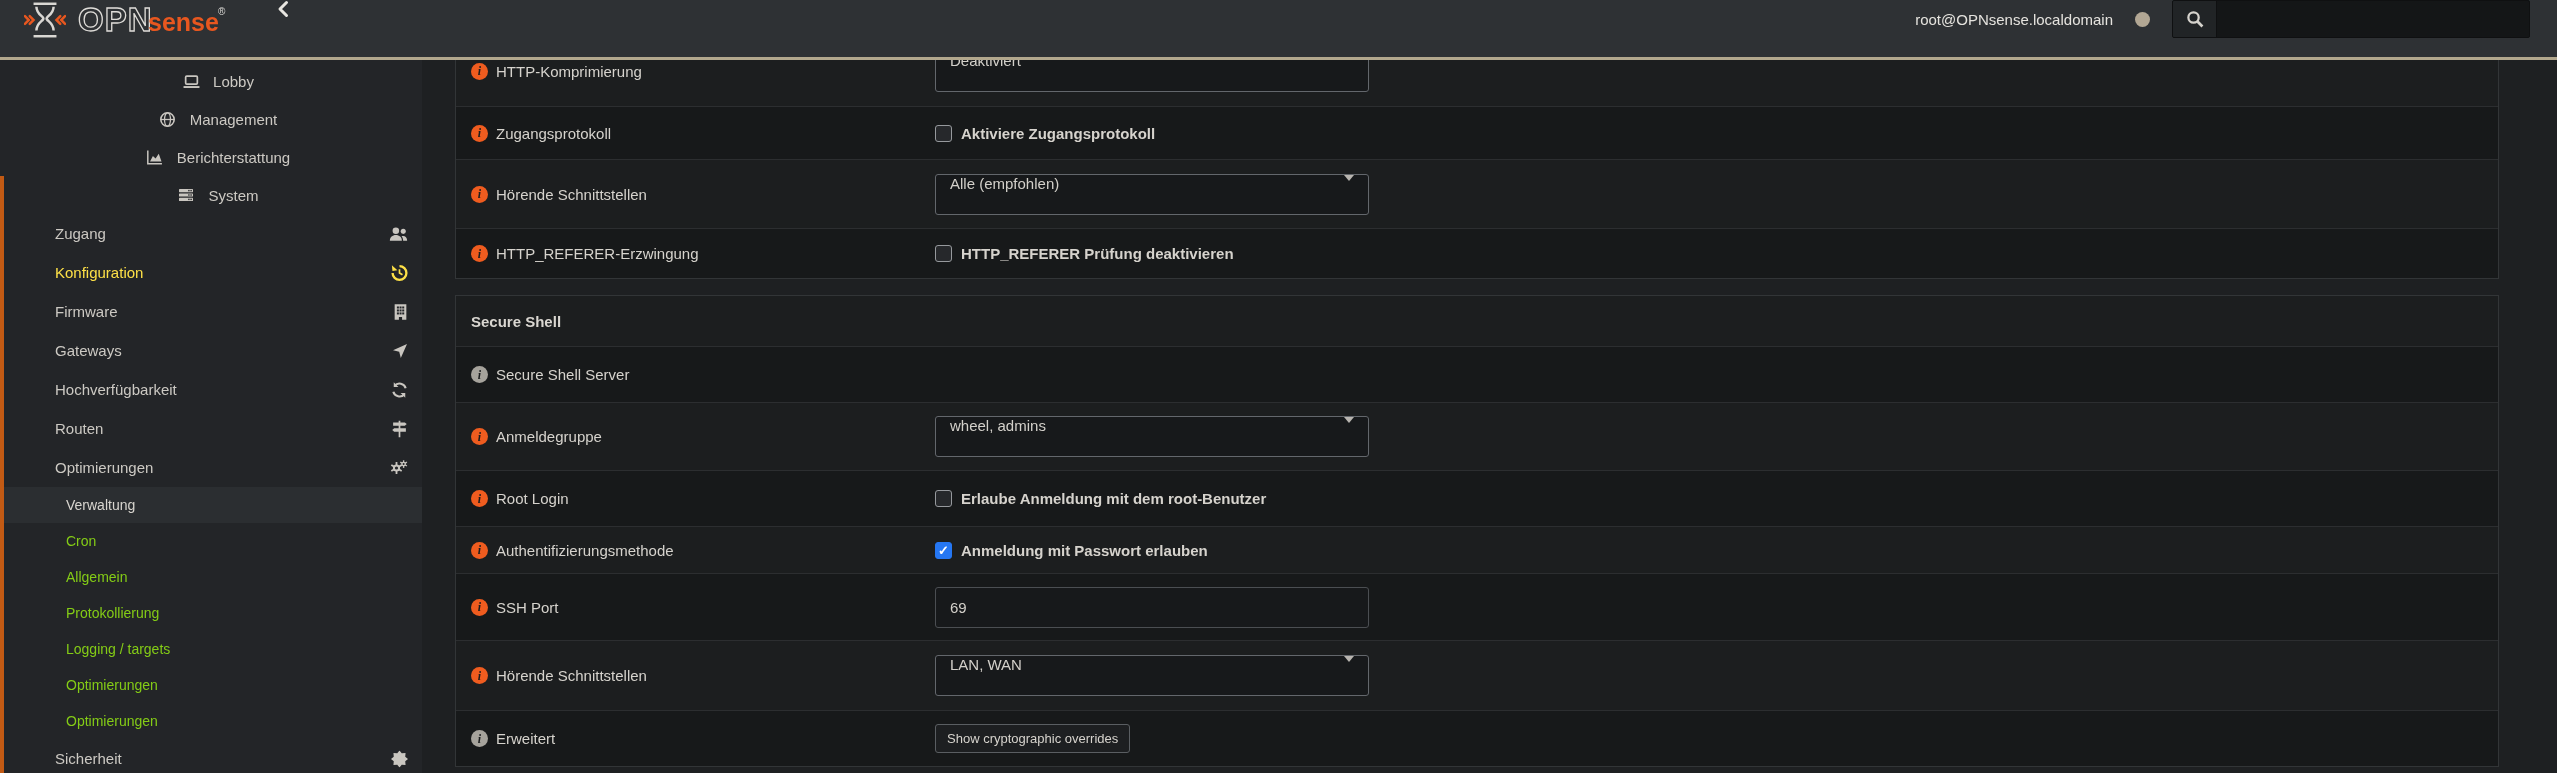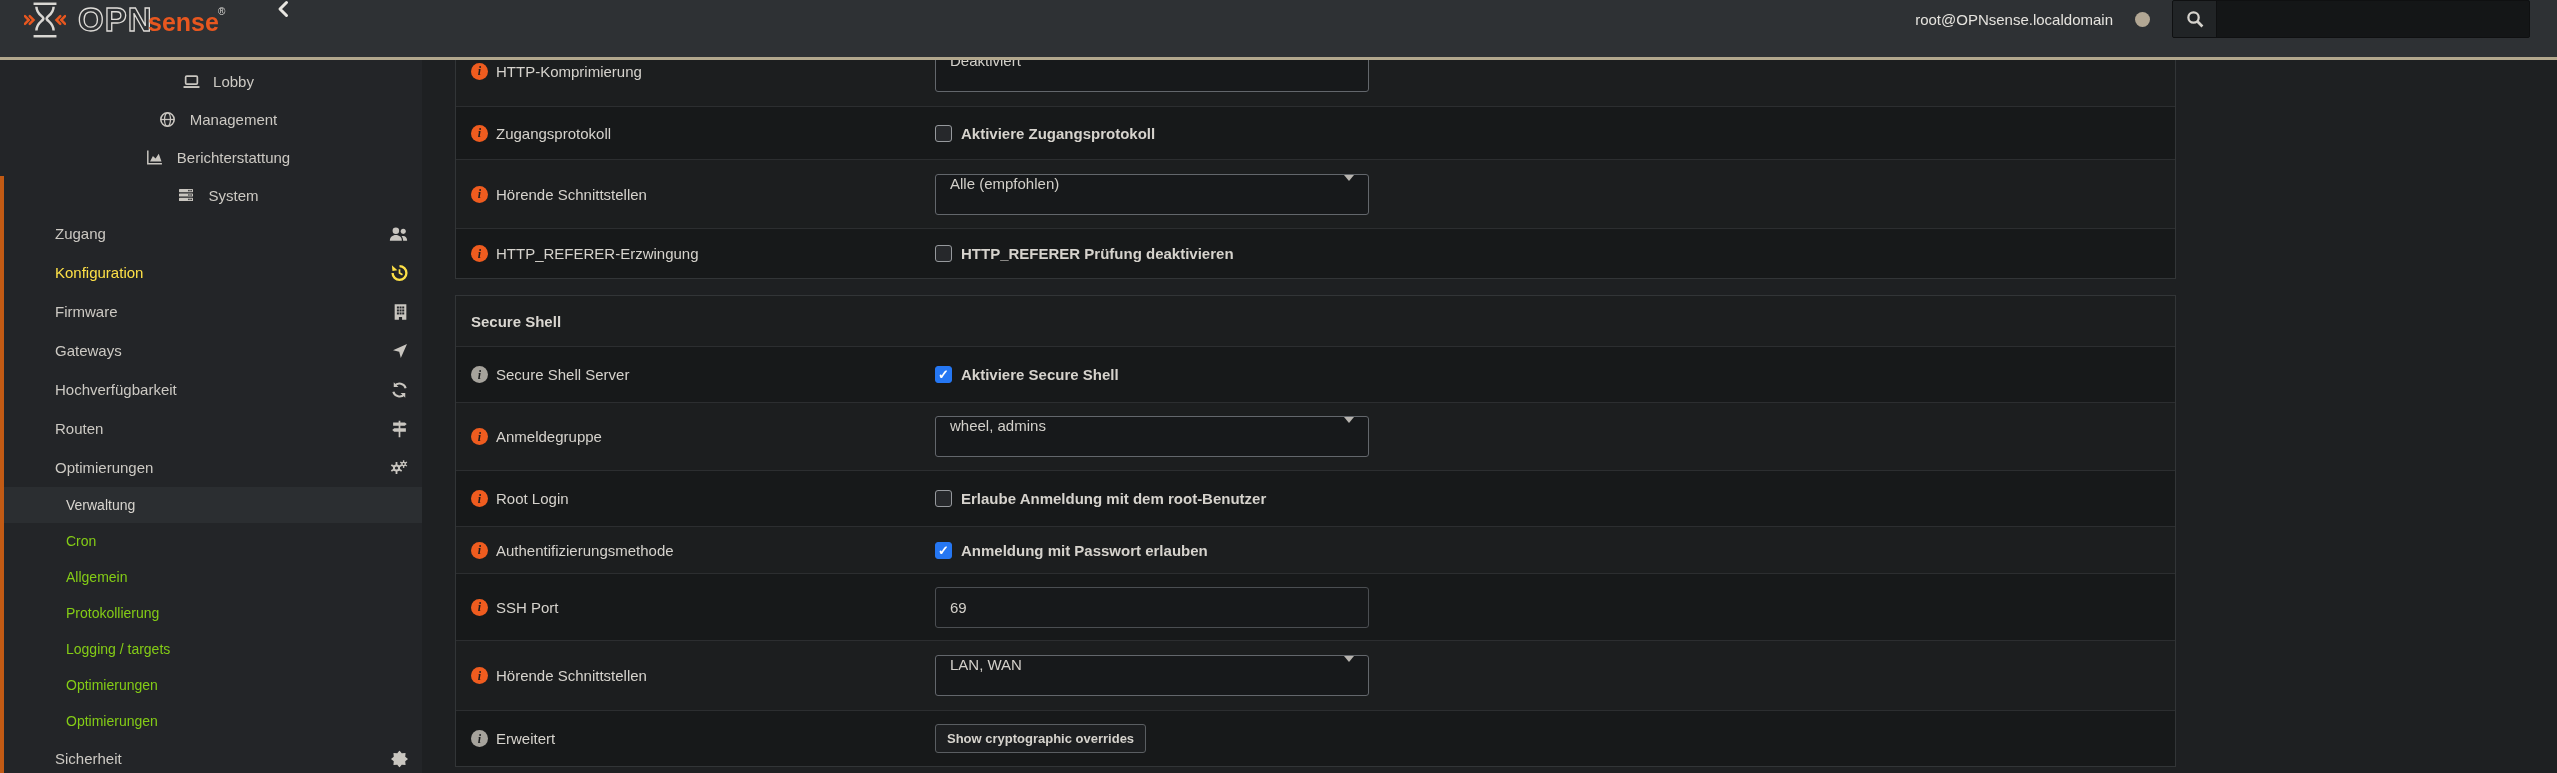--- a/index.html
+++ b/index.html
@@ -36,21 +36,21 @@
   .lvl3 { height:36px; padding-left:66px; font-size:14px; color:#84cc16; }
   .right-ic { position:absolute; right:14px; top:50%; transform:translateY(-50%); color:#c9c6c0; display:flex; }
   .sys-group { border-left:4px solid #c25a14; }
   .sys-group .lvl1 { padding-left:8px; }
   .sys-group .lvl2 { padding-left:51px; }
   .sys-group .lvl3 { padding-left:62px; }
   .side-item.active-page, .side-item.active-page .right-ic { color:#fde047; }
   .side-item.current { background:#2b2e31; color:#d8d5cf; }
 
   
-  .panel { width:1721px; border:1px solid #323537; background:#404040; }
+  .panel { width:2044px; border:1px solid #323537; background:#404040; }
   .panel-1 { margin-top:-25px; }
   .panel-2 { margin-top:16px; }
   .row { display:flex; align-items:center; }
   .row + .row { border-top:1px solid #2c2e30; }
   .row:nth-child(odd) { background:#1c1e1f; }
   .row:nth-child(even) { background:#17191a; }
   .label-cell { width:479px; flex:0 0 auto; padding-left:15px; display:flex; align-items:center; gap:8px; }
   .control-cell { flex:1; display:flex; align-items:center; }
   .row-label { font-size:15px; color:#d6d3cd; }
   .section-title { font-size:15px; font-weight:bold; color:#dad7d1; padding-left:15px; }
@@ -71,21 +71,21 @@
                 color:#d3d0ca; font-size:15px; padding:0 14px; font-family:"Liberation Sans", sans-serif; outline:none; }
 
   .check-wrap { display:flex; align-items:center; gap:9px; cursor:pointer; }
   .checkbox { width:17px; height:17px; border:1px solid #96999d; background:#26282b; border-radius:3px; position:relative; }
   .checkbox.checked { background:#2577f3; border-color:#2577f3; }
   .checkbox.checked::after { content:"\2713"; position:absolute; inset:0; display:flex; align-items:center;
                              justify-content:center; color:#fff; font-size:13px; font-weight:bold; }
   .check-label { font-size:15px; color:#d6d3cd;font-weight:bold; }
 
   .ghost-btn { background:#1d1f21; border:1px solid #5a5e62; color:#d6d3cd; font-size:13px; border-radius:3px;
-               padding:6px 11px; cursor:pointer; font-family:"Liberation Sans", sans-serif;font-weight:bold; }
+               padding:6px 11px; cursor:pointer; font-family:"Liberation Sans", sans-serif; }
 </style>
 </head>
 <body>
 
 <div class="app">
 
   <div class="header">
     <div class="brand">
       <svg width="42" height="40" viewBox="0 0 44 40">
         <g stroke="#d9d7d3" stroke-width="2.6" fill="none">
@@ -372,26 +372,20 @@
       <div class="panel panel-2">
         <div class="row" style="height:50px">
           <span class="section-title">Secure Shell</span>
         </div>
 
         <div class="row" style="height:56px">
           <div class="label-cell">
             <span class="info-icon muted"></span>
             <span class="row-label">Secure Shell Server</span>
           </div>
-          <div class="control-cell">
-            <label class="check-wrap">
-              <span class="checkbox checked"></span>
-              <span class="check-label">Aktiviere Secure Shell</span>
-            </label>
-          </div>
         </div>
 
         <div class="row" style="height:68px">
           <div class="label-cell">
             <span class="info-icon"></span>
             <span class="row-label">Anmeldegruppe</span>
           </div>
           <div class="control-cell">
             <div class="select">
               <span class="select-value">wheel, admins</span>

